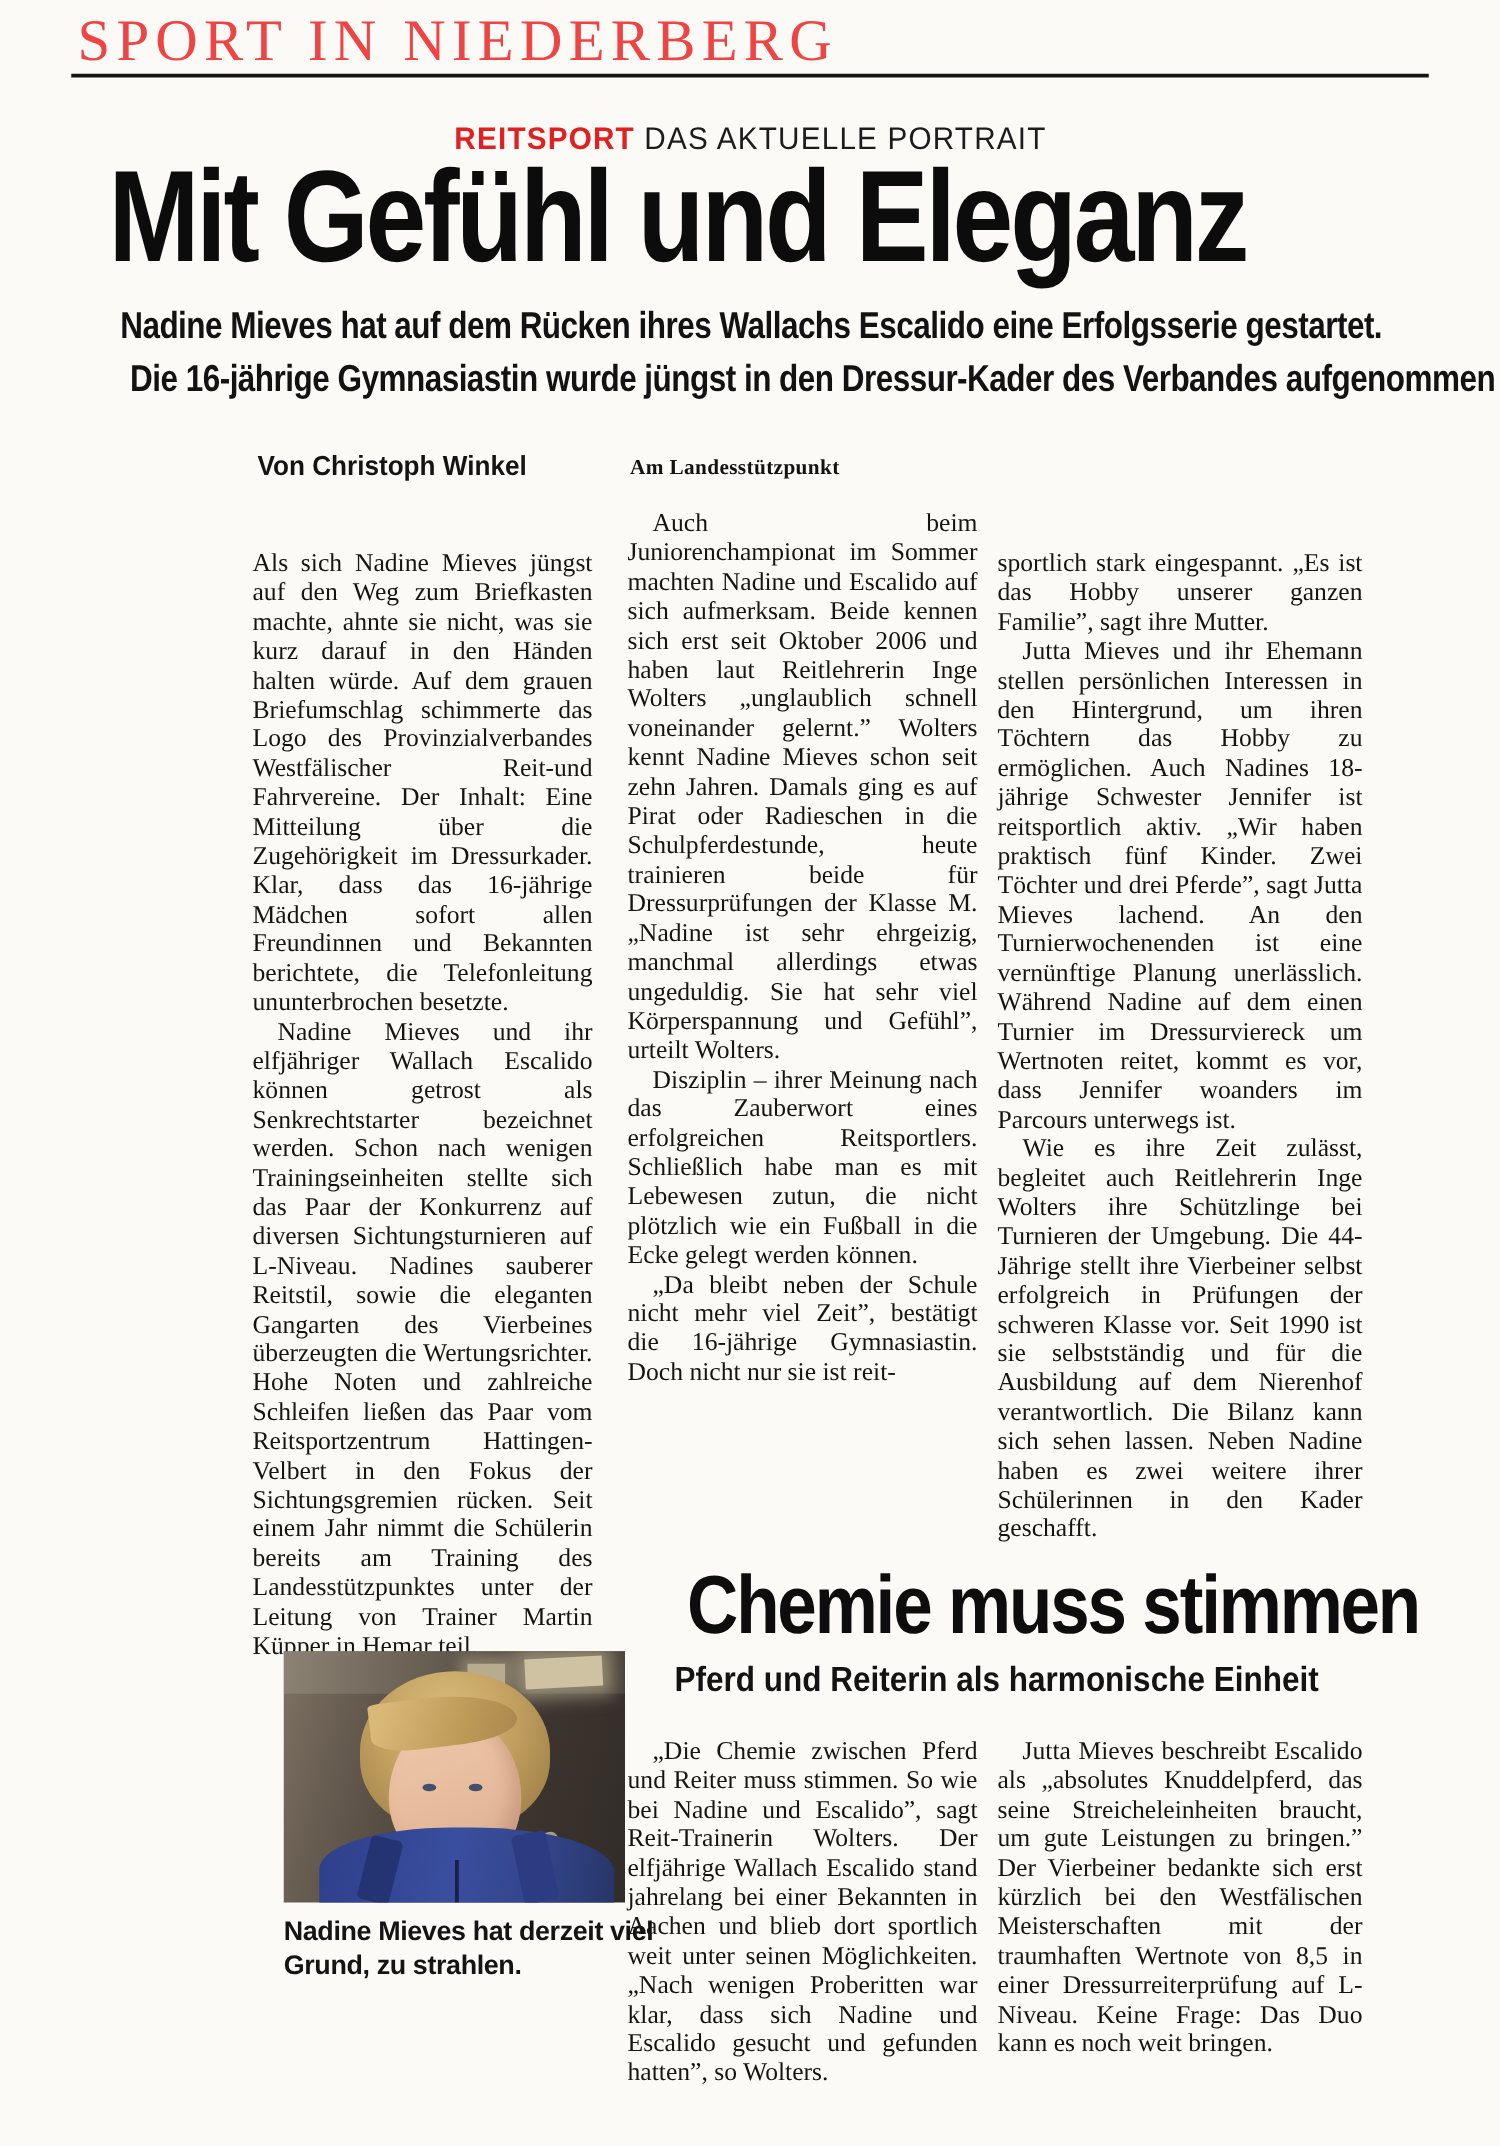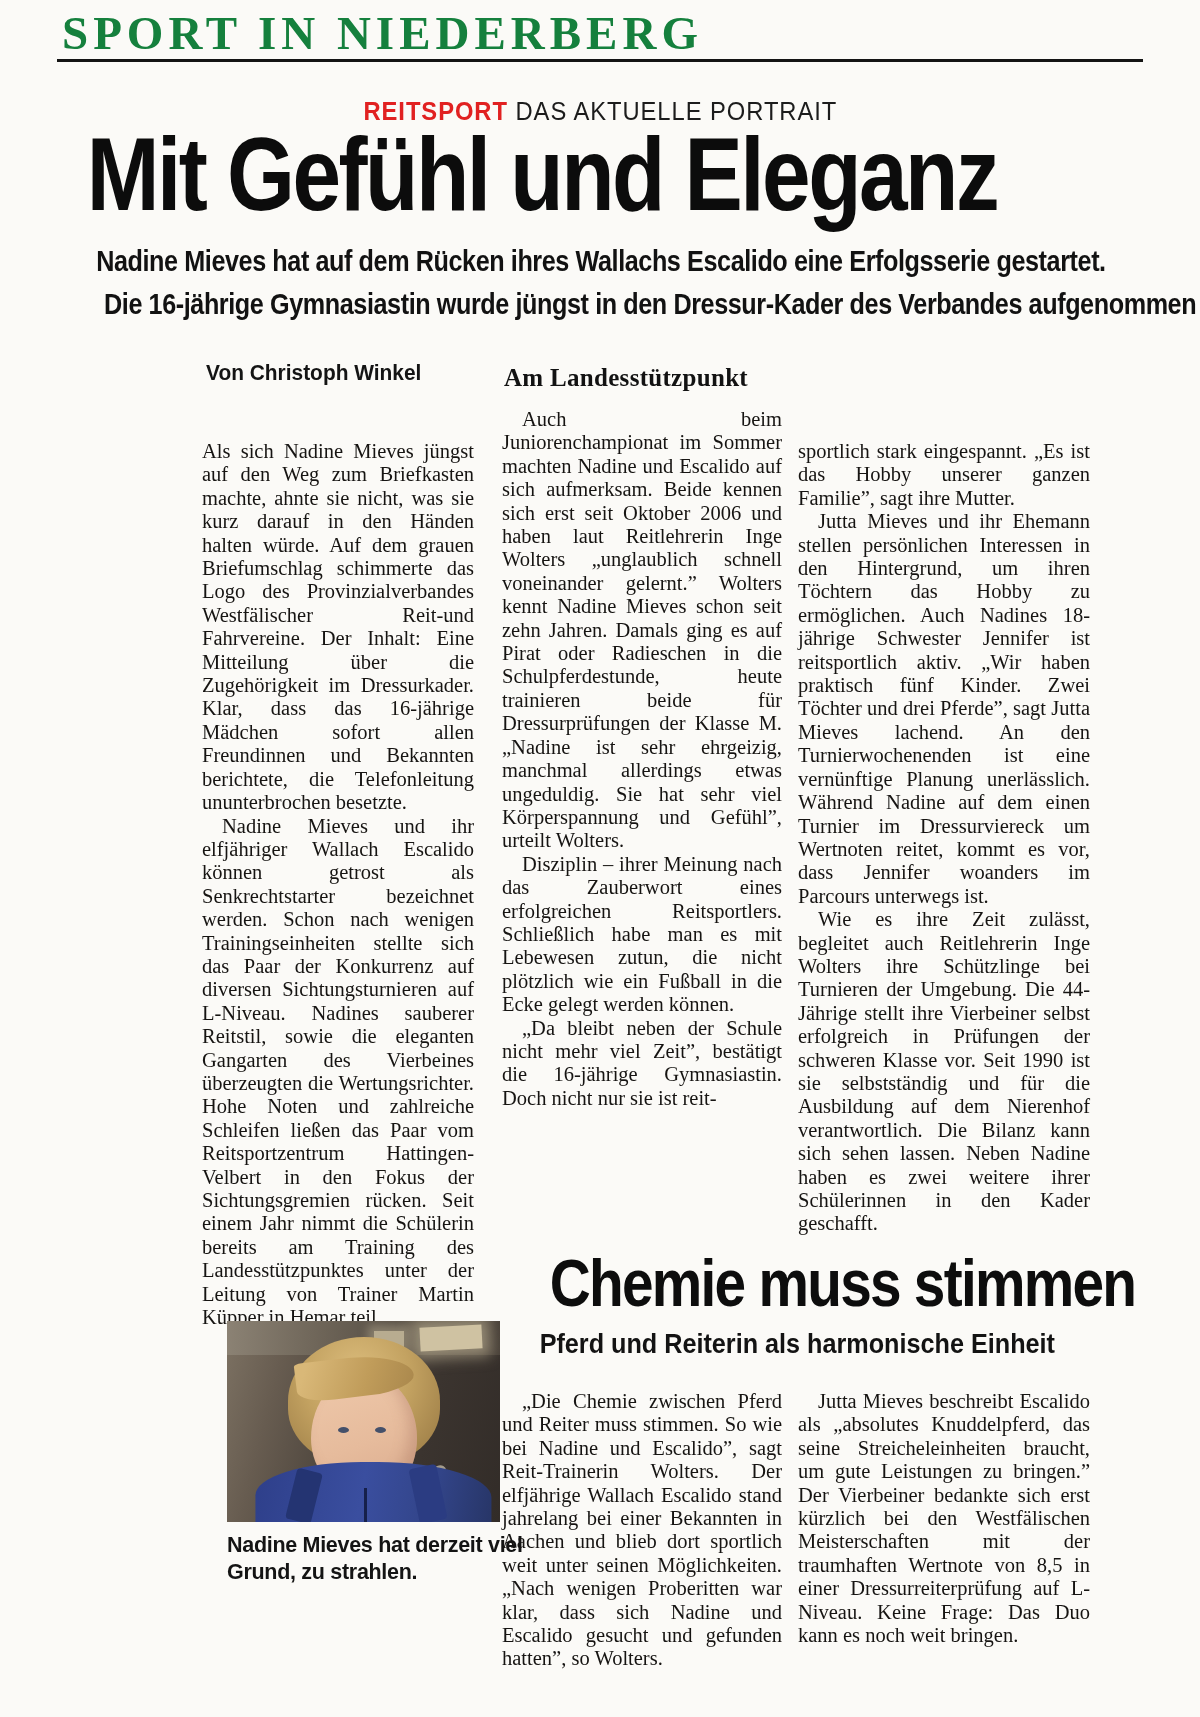--- a/index.html
+++ b/index.html
@@ -10,22 +10,22 @@
     margin:0 auto;
     background:#fbfaf7;
     overflow:hidden;
     font-family:"Liberation Serif",serif;
     color:#161412;
   }
   
   .masthead{
     position:absolute;left:62px;top:6px;
     font-family:"Liberation Serif",serif;
-    font-weight:bold;font-size:47px;letter-spacing:5px;
-    color:#15803d;white-space:nowrap;
+    font-weight:normal;font-size:47px;letter-spacing:5px;
+    color:#ef4444;white-space:nowrap;
   }
   .dateline{
     position:absolute;right:24px;top:24px;
     font-family:"Liberation Sans",sans-serif;
     font-weight:bold;font-size:25px;color:#121212;
     letter-spacing:-0.5px;white-space:nowrap;
   }
   .header-rule{
     position:absolute;left:57px;top:59px;width:1086px;height:3px;
     background:#141414;
@@ -67,21 +67,21 @@
   
   .byline{
     position:absolute;left:206px;top:360px;
     font-family:"Liberation Sans",sans-serif;
     font-weight:bold;font-size:22px;color:#141414;
     transform:scaleX(0.95);transform-origin:left;white-space:nowrap;
   }
   .col2-head{
     position:absolute;left:504px;top:364px;
     font-family:"Liberation Serif",serif;
-    font-weight:bold;font-size:25px;letter-spacing:0.3px;color:#121212;
+    font-weight:bold;font-size:17px;letter-spacing:0.3px;color:#121212;
     white-space:nowrap;
   }
   .bodycol{
     position:absolute;top:408px;
     font-size:20.5px;line-height:23.4px;
     text-align:justify;
   }
   #col1{left:202px;width:272px;}
   #col2{left:502px;width:280px;}
   #col3{left:798px;width:292px;}

